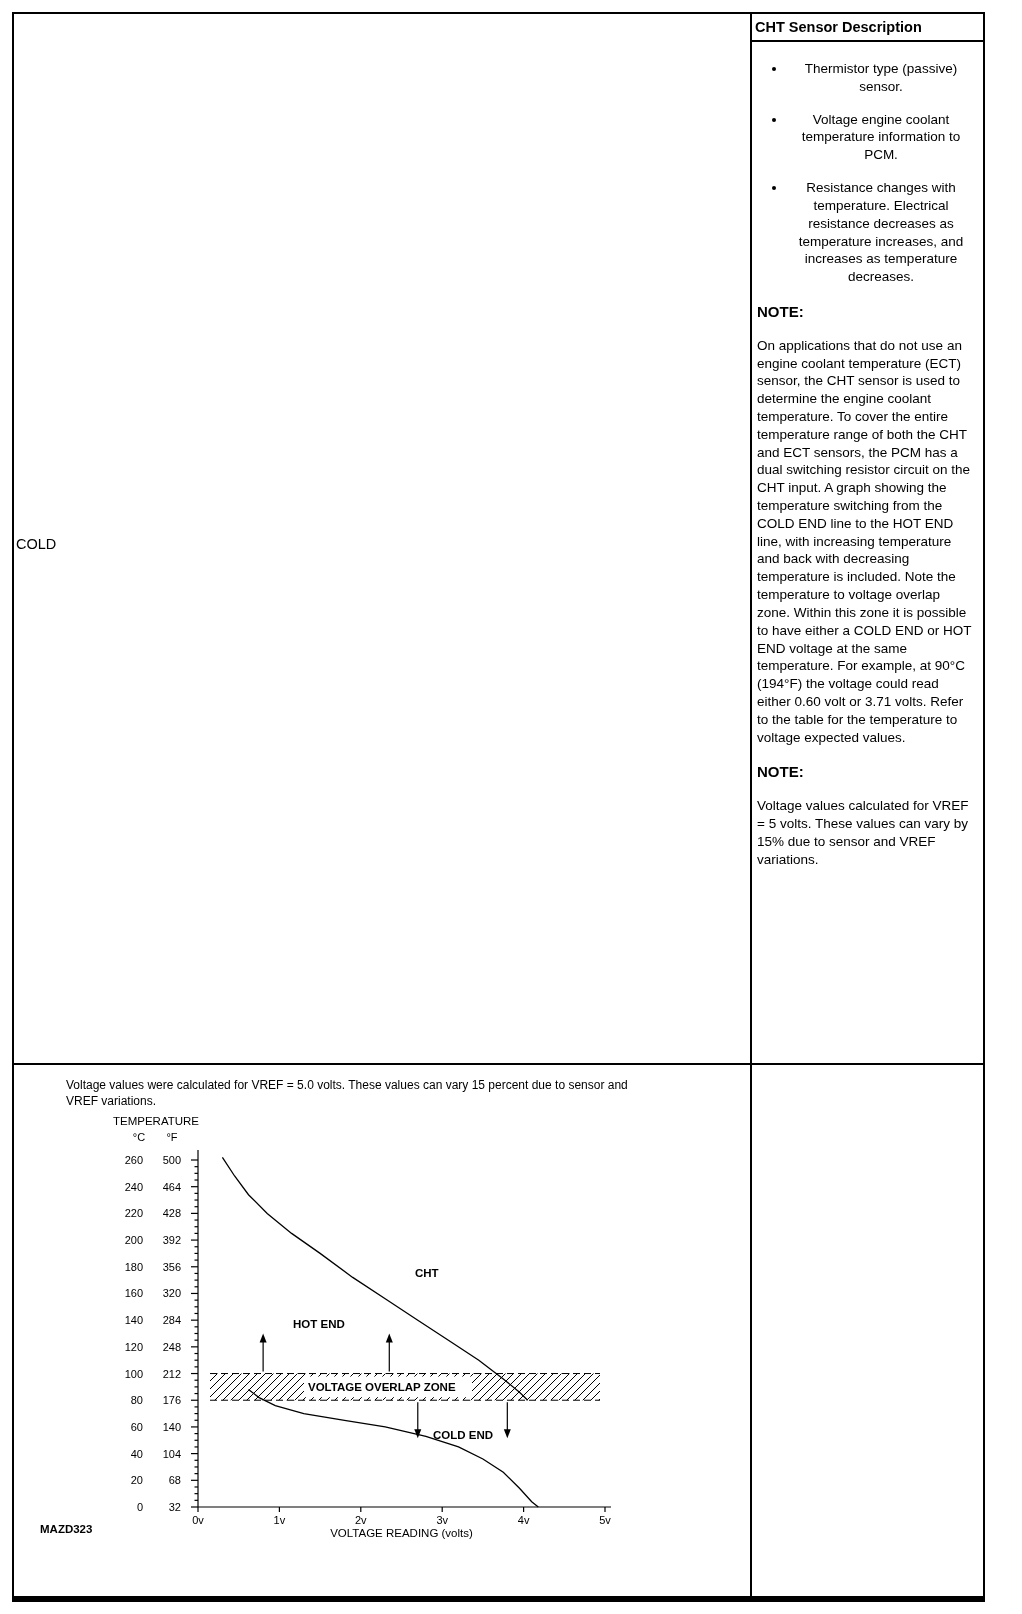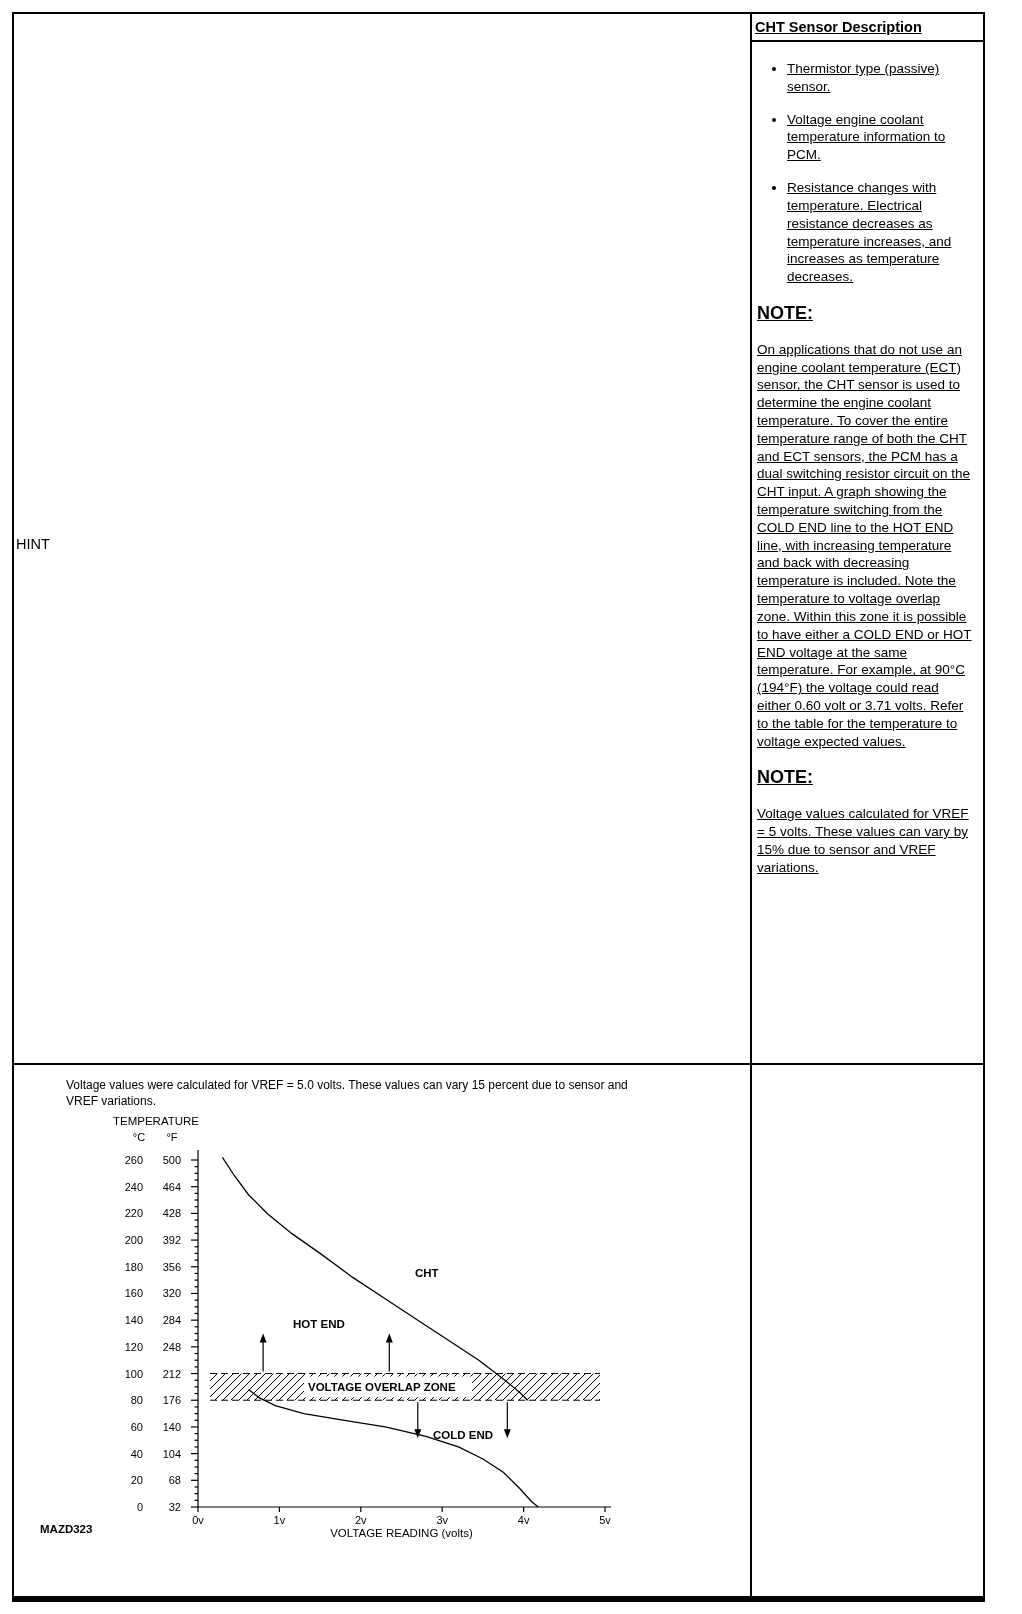--- a/index.html
+++ b/index.html
@@ -8,26 +8,26 @@
     font-family:"Liberation Sans",sans-serif;position:relative;
   }
   .frame{
     position:absolute;left:12px;top:12px;width:973px;height:1590px;
     box-sizing:border-box;border:2px solid #000;border-bottom-width:6px;
     display:flex;flex-direction:column;background:#fff;
   }
   .top-row{display:flex;height:1049px;box-sizing:border-box;}
   .left-cell{flex:1;position:relative;}
   .hint{position:absolute;left:2px;top:522px;font-size:14.5px;}
-  .right-cell{width:233px;box-sizing:border-box;border-left:2px solid #000;display:flex;flex-direction:column;text-decoration:underline;}
+  .right-cell{width:233px;box-sizing:border-box;border-left:2px solid #000;display:flex;flex-direction:column;}
   .right-title{font-weight:bold;font-size:14.5px;padding:5px 4px 5px 3px;border-bottom:2px solid #000;}
   .right-body{padding:2px 8px 0 4px;font-size:13.5px;line-height:1.32;}
-  ul.bullets{margin:16px 0 6px 0;padding-left:31px;list-style:disc;}
+  ul.bullets{margin:16px 0 6px 0;padding-left:31px;list-style:disc;text-align:center;}
   ul.bullets li{margin-bottom:15px;}
-  .note-label{font-weight:bold;font-size:18px;margin:16px 0 0 1px;}
+  .note-label{font-weight:bold;font-size:15px;margin:16px 0 0 1px;}
   .note-text{margin:15px 0 0 1px;}
   .bottom-row{display:flex;border-top:2px solid #000;flex:1;box-sizing:border-box;}
   .chart-cell{flex:1;position:relative;border-radius:12px;}
   .chart-caption{position:absolute;left:52px;top:12px;width:588px;font-size:12px;line-height:1.35;z-index:2;}
   #chart-svg{position:absolute;left:0;top:0;}
   .figure-code{position:absolute;left:10px;top:458px;font-weight:bold;font-size:11.5px;padding-left:16px;}
   .bottom-right-cell{width:233px;box-sizing:border-box;border-left:2px solid #000;}
   
   .ax{stroke:#000;stroke-width:1.2;fill:none;}
   .dash{stroke:#000;stroke-width:1;stroke-dasharray:7 4;fill:none;}
@@ -36,21 +36,21 @@
   .hdr{font:11.5px "Liberation Sans",sans-serif;fill:#000;}
   .lab{font:bold 11.5px "Liberation Sans",sans-serif;fill:#000;}
 </style>
 </head>
 <body>
 
 <div class="frame">
 
   <div class="top-row">
     <div class="left-cell">
-      <div class="hint">HINT</div>
+      <div class="hint">COLD</div>
     </div>
     <div class="right-cell">
       <div class="right-title">CHT Sensor Description</div>
       <div class="right-body">
         <ul class="bullets">
           <li>Thermistor type (passive) sensor.</li>
           <li>Voltage engine coolant temperature information to PCM.</li>
           <li>Resistance changes with temperature. Electrical resistance decreases as temperature increases, and increases as temperature decreases.</li>
         </ul>
         <div class="note-label">NOTE:</div>

